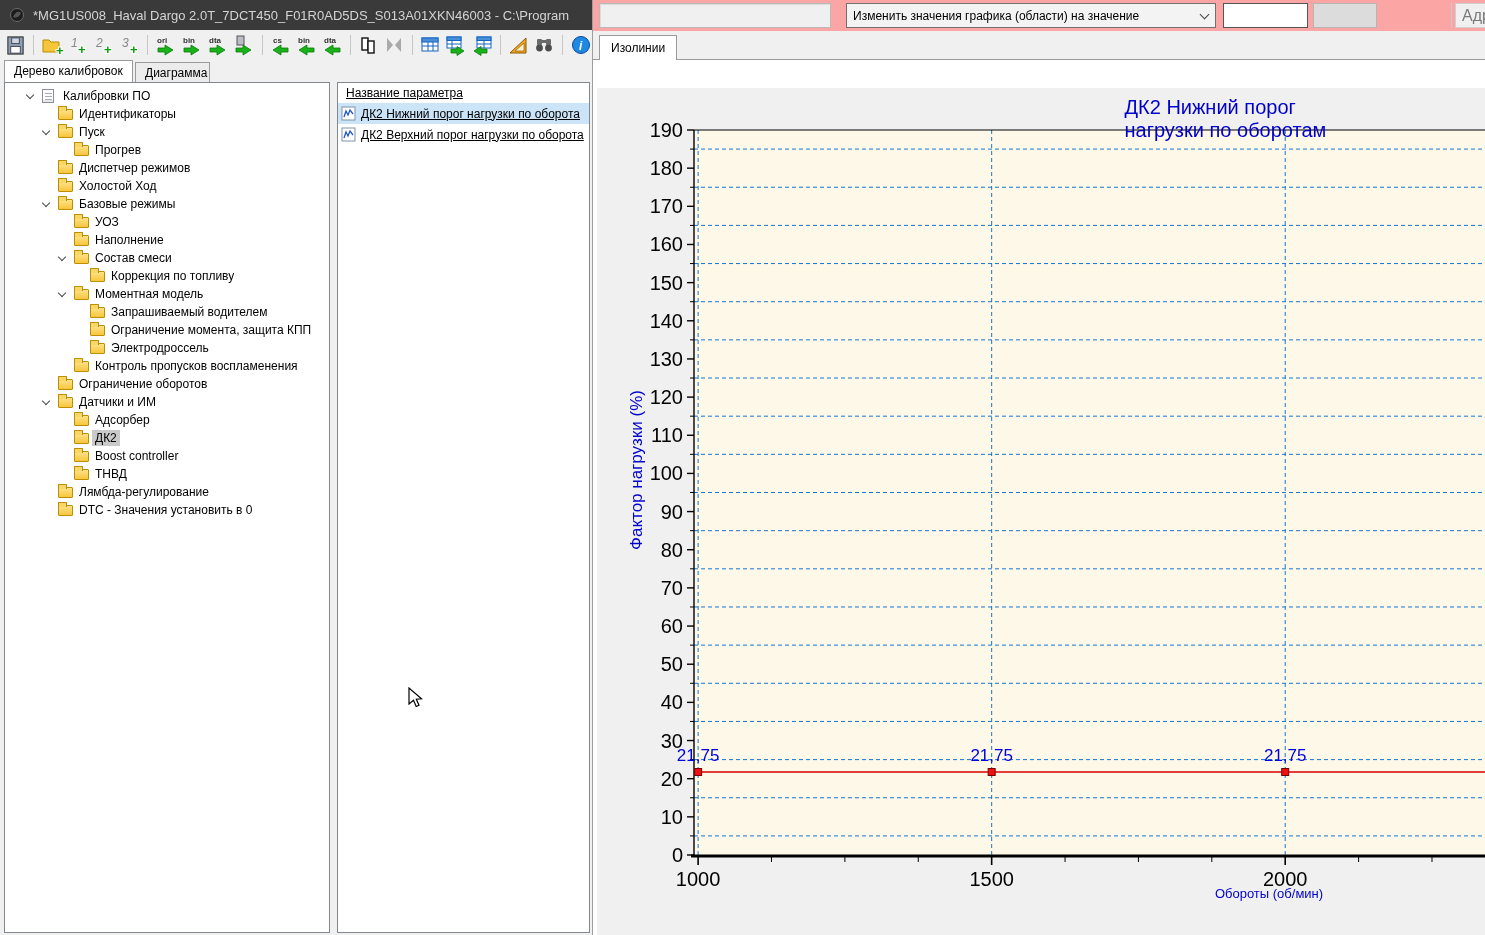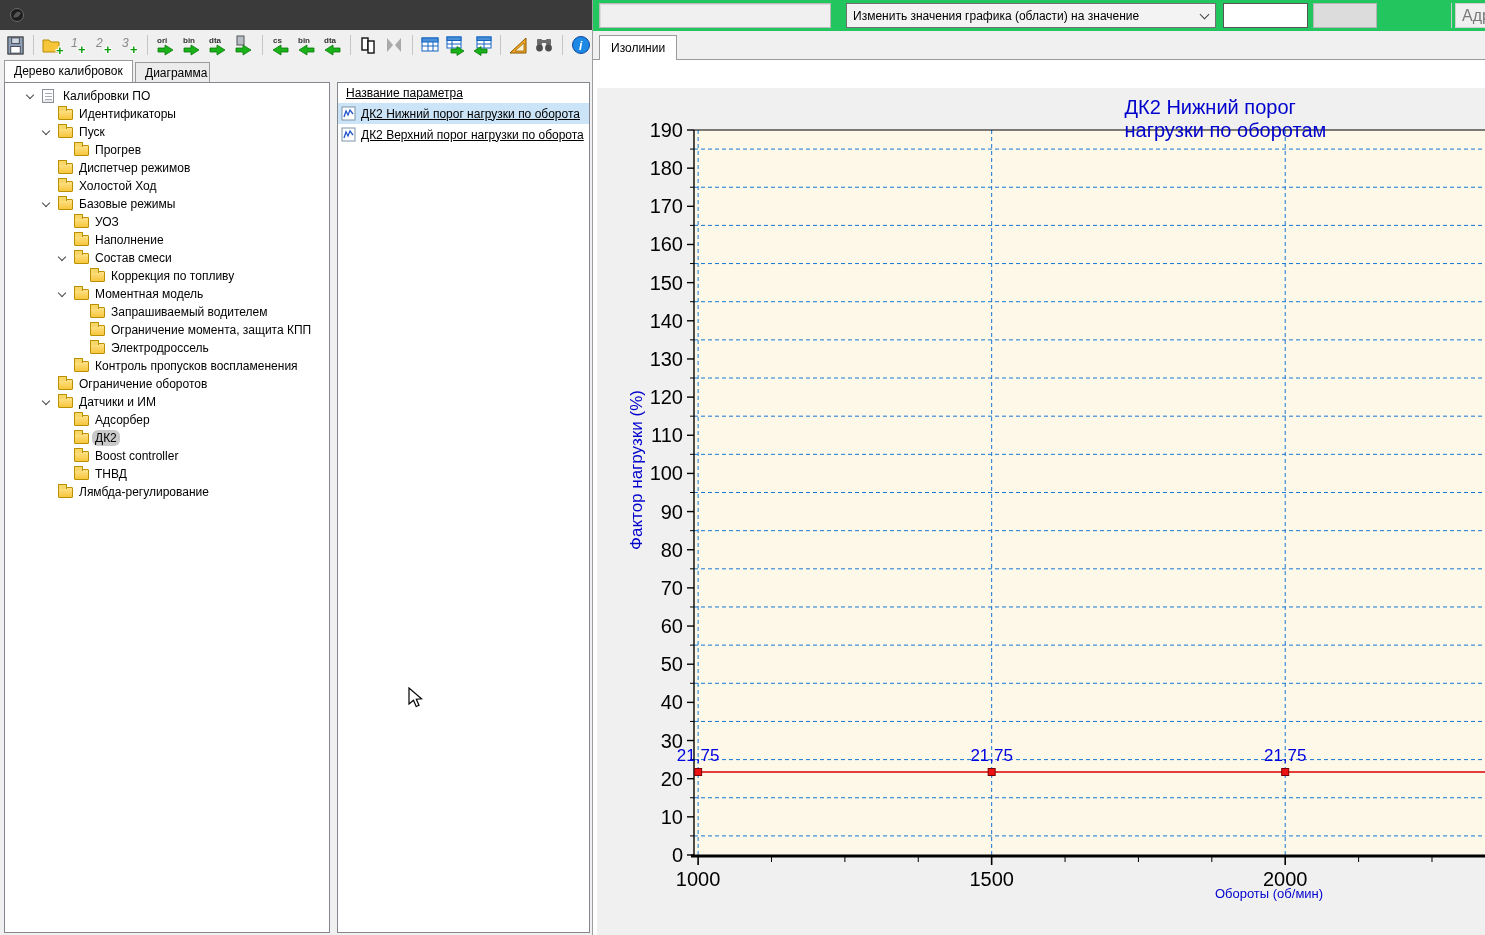--- a/index.html
+++ b/index.html
@@ -32,39 +32,39 @@
     background:linear-gradient(#ffe289,#f6c63d); border:1px solid #ba9000; border-radius:1px; }
   .fold::before { content:""; position:absolute; left:-1px; top:-4px; width:7px; height:4px;
     background:#f9d668; border:1px solid #ba9000; border-bottom:none;
     border-radius:1px 1px 0 0; }
   .doc { display:inline-block; width:12px; height:14px; position:absolute;
     background:#fff; border:1px solid #8a8f98;
     box-shadow:inset 0 -2px 0 #e8e8e8; }
   .doc::before { content:""; position:absolute; left:2px; top:3px; width:7px; height:7px;
     background:repeating-linear-gradient(#aab 0 1px, transparent 1px 3px); }
   .tlabel { position:absolute; padding:1px 3px; }
-  .trow.sel .tlabel { background:#c9c9c9;border-radius:6px; }
+  .trow.sel .tlabel { background:#c9c9c9; }
   .l0 .chev{left:22px} .l0 .doc{left:37px} .l0 .tlabel{left:55px}
   .l1 .chev{left:38px} .l1 .fold{left:53px} .l1 .tlabel{left:71px}
   .l2 .chev{left:54px} .l2 .fold{left:69px} .l2 .tlabel{left:87px}
   .l3 .fold{left:85px} .l3 .tlabel{left:103px}
 
   
   #params-panel { position:absolute; left:337px; top:82px; width:253px; height:851px;
     background:#fff; border:1px solid #828790; overflow:hidden;text-decoration:underline; }
   #params-header { height:20px; font-size:12px; padding:3px 0 0 8px; color:#000; }
   .prow { height:21px; display:flex; align-items:center; gap:4px; padding-left:3px;
     font-size:12px; white-space:nowrap; overflow:hidden; }
   .prow.sel { background:#cce4f7; }
 
   
   #graph-pane { position:absolute; left:592px; top:0; width:893px; height:935px;
     background:#f0f0f0; border-left:1px solid #9e9e9e; }
   #graph-toolbar { position:absolute; left:0; top:0; width:893px; height:31px;
-    background:#22c55e;padding-left:44px; }
+    background:#fca5a5;padding-left:44px; }
   #gt-empty { position:absolute; left:6px; top:3px; width:232px; height:25px;
     background:#f0f0f0; border:1px solid #b9b9b9; box-shadow:inset 1px 1px 0 #dcdcdc; }
   #gt-combo { position:absolute; left:253px; top:3px; width:370px; height:25px;
     background:#f3f3f3; border:1px solid #707070; font-size:12px; display:flex;
     align-items:center; padding-left:6px; color:#000; }
   #gt-combo .chevd { position:absolute; right:7px; top:7px; width:7px; height:7px;
     border-right:1.5px solid #444; border-bottom:1.5px solid #444; transform:rotate(45deg); }
   #gt-input { position:absolute; left:630px; top:3px; width:85px; height:25px;
     border:1px solid #555; background:#fff; font-size:12px; padding:0 4px; }
   #gt-btn { position:absolute; left:720px; top:3px; width:64px; height:25px;
@@ -92,20 +92,21 @@
   #cursor { position:absolute; left:408px; top:687px; z-index:50; }
 </style>
 </head>
 <body>
 
 <div id="titlebar">
   <svg width="16" height="16" viewBox="0 0 16 16">
     <circle cx="8" cy="8" r="6.5" fill="#1d1d1d" stroke="#6b6b6b"></circle>
     <path d="M4 10 Q8 2 12 6 Q9 12 4 10Z" fill="#555"></path>
   </svg>
+  <span>*MG1US008_Haval Dargo 2.0T_7DCT450_F01R0AD5DS_S013A01XKN46003 - C:\Program</span>
 </div>
 
 <div id="main-toolbar">
   <span class="tbtn">
     <svg width="21" height="21" viewBox="0 0 22 22">
         <rect x="3" y="2" width="16" height="18" fill="#8ea0b5" stroke="#222"></rect>
         <rect x="7" y="3" width="8" height="6" fill="#cfd8e2" stroke="#445"></rect>
         <rect x="6" y="12" width="10" height="7" fill="#fff" stroke="#445"></rect>
       </svg>
   </span>
@@ -336,20 +337,24 @@
       <span class="fold"></span>
       <span class="tlabel">Boost controller</span>
     </div>
   <div class="trow l2">
       <span class="fold"></span>
       <span class="tlabel">ТНВД</span>
     </div>
   <div class="trow l1">
       <span class="fold"></span>
       <span class="tlabel">Лямбда-регулирование</span>
+    </div>
+  <div class="trow l1">
+      <span class="fold"></span>
+      <span class="tlabel">DTC - Значения установить в 0</span>
     </div>
 </div>
 
 <div id="params-panel">
   <div id="params-header">Название параметра</div>
   <div class="prow sel">
     <svg width="16" height="15" viewBox="0 0 16 15">
         <rect x="1" y="1" width="13" height="13" fill="#fff" stroke="#7d93a8"></rect>
         <path d="M3 11 L5 5 L7 9 L9 4 L12 8" fill="none" stroke="#2255cc" stroke-width="1.3"></path>
       </svg>

